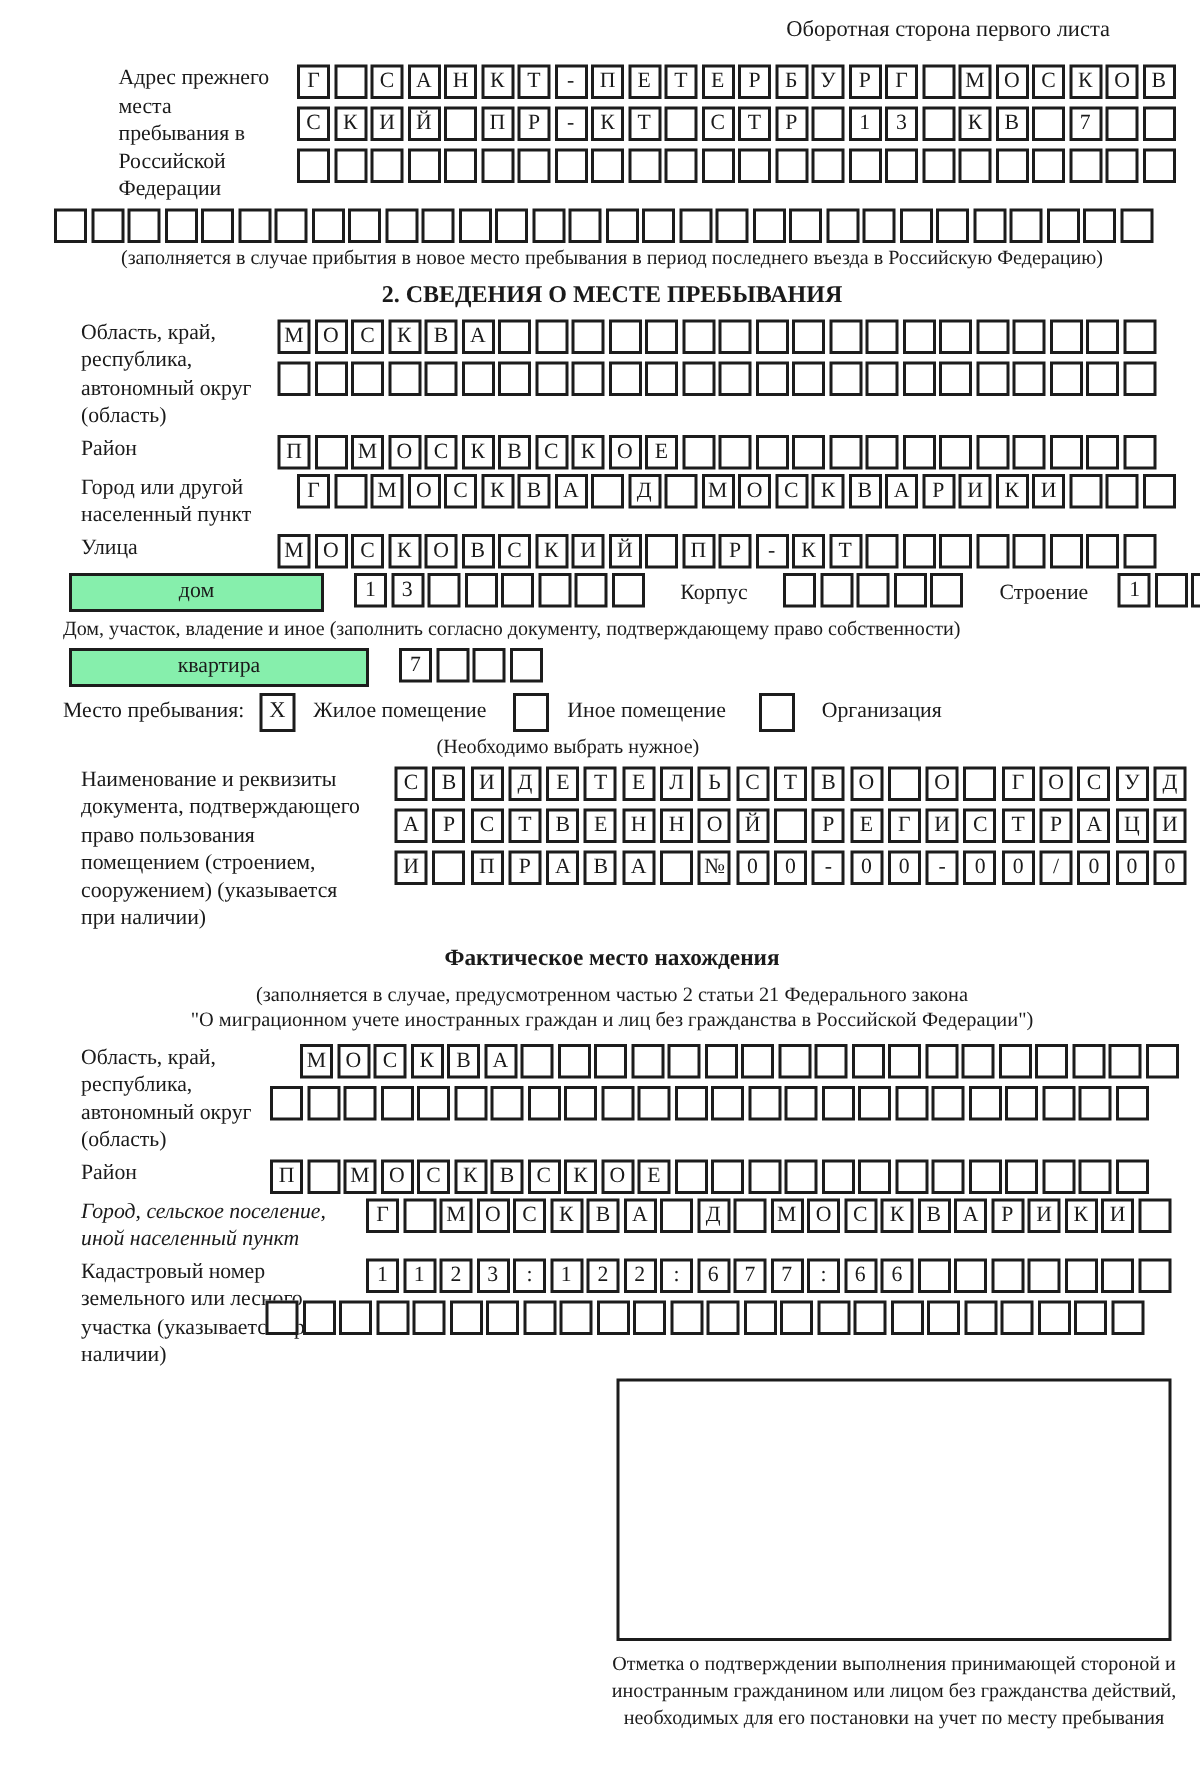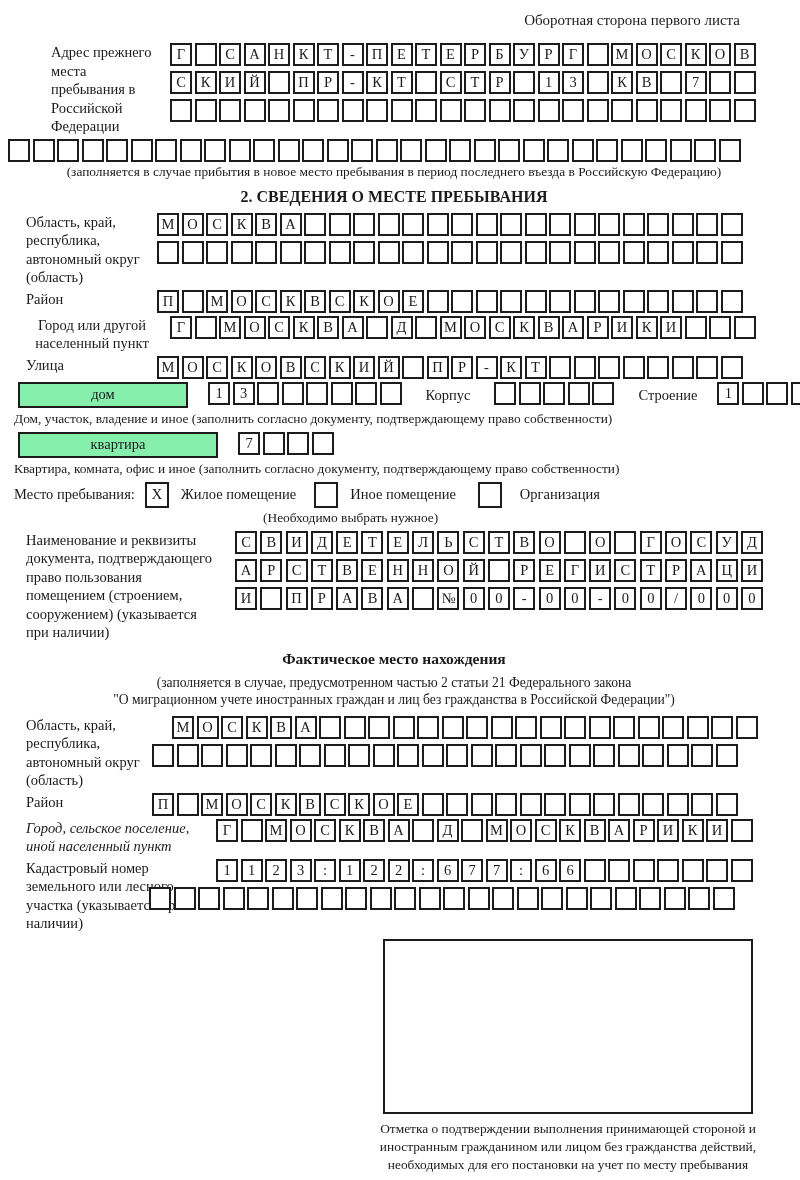--- a/index.html
+++ b/index.html
@@ -1,21 +1,21 @@
 <!DOCTYPE html>
 <html lang="ru"><head>
 <meta charset="utf-8">
 <style>
   html,body{margin:0;padding:0;}
   body{
     width:800px;height:1180px;background:#ffffff;color:#1a1a1a;
     font-family:"Liberation Serif","DejaVu Serif",serif;font-size:14.5px;
     position:relative;overflow:hidden;
   }
-  .page{padding:12px 20px 0 8px;box-sizing:border-box;width:800px;}
+  .page{padding:12px 20px 0 36px;box-sizing:border-box;width:800px;}
   .top-note{text-align:right;padding-right:40px;font-size:15px;margin-bottom:14px;}
   .frow{display:flex;align-items:flex-start;margin-bottom:3px;gap:12px;}
   .flabel{flex:none;line-height:18.5px;padding-left:18px;box-sizing:border-box;}
   .flabel.indent{padding-left:43px;}
   .cells-col{display:flex;flex-direction:column;gap:5px;}
   .cellrow{display:flex;gap:2.5px;flex:none;}
   .cell{
     flex:none;width:22px;height:23px;border:2px solid #1c1c1c;box-sizing:border-box;
     display:flex;align-items:center;justify-content:center;
     font-size:14.5px;line-height:1;background:#fff;
@@ -246,21 +246,21 @@
         <span class="cell"></span>
         <span class="cell"></span>
         <span class="cell"></span>
         <span class="cell"></span>
         <span class="cell"></span>
         <span class="cell"></span>
       </div>
   </div>
 
   <div class="frow">
-    <div class="flabel" style="width:150px;text-align:center;">Город или другой населенный пункт</div>
+    <div class="flabel" style="width:150px;">Город или другой населенный пункт</div>
     <div class="cellrow">
         <span class="cell">Г</span>
         <span class="cell"></span>
         <span class="cell">М</span>
         <span class="cell">О</span>
         <span class="cell">С</span>
         <span class="cell">К</span>
         <span class="cell">В</span>
         <span class="cell">А</span>
         <span class="cell"></span>
@@ -344,21 +344,20 @@
 
   <div class="frow" style="margin-left:10px;">
     <div class="widebox" style="width:200px;margin-right:8px;">квартира</div>
     <div class="cellrow">
         <span class="cell">7</span>
         <span class="cell"></span>
         <span class="cell"></span>
         <span class="cell"></span>
       </div>
   </div>
-  <div class="caption">Квартира, комната, офис и иное (заполнить согласно документу, подтверждающему право собственности)</div>
 
   <div class="stay-row">
     <span>Место пребывания:</span>
     <span class="checkbox" style="margin:0 12px 0 10px;">X</span>
     <span>Жилое помещение</span>
     <span class="checkbox" style="margin:0 12px 0 18px;"></span>
     <span>Иное помещение</span>
     <span class="checkbox" style="margin:0 18px 0 22px;"></span>
     <span>Организация</span>
   </div>

